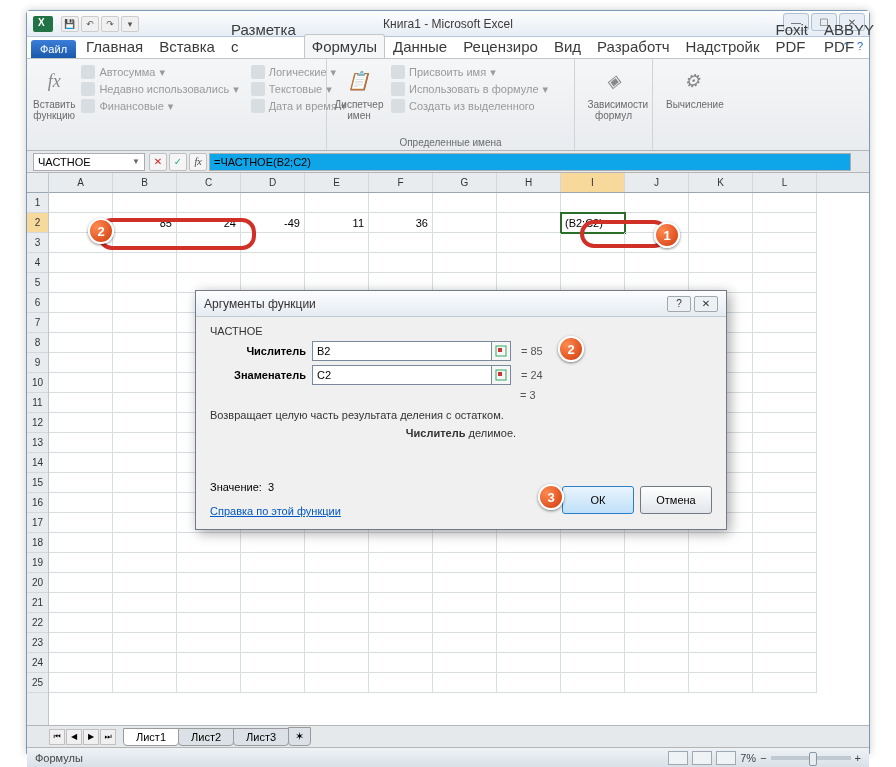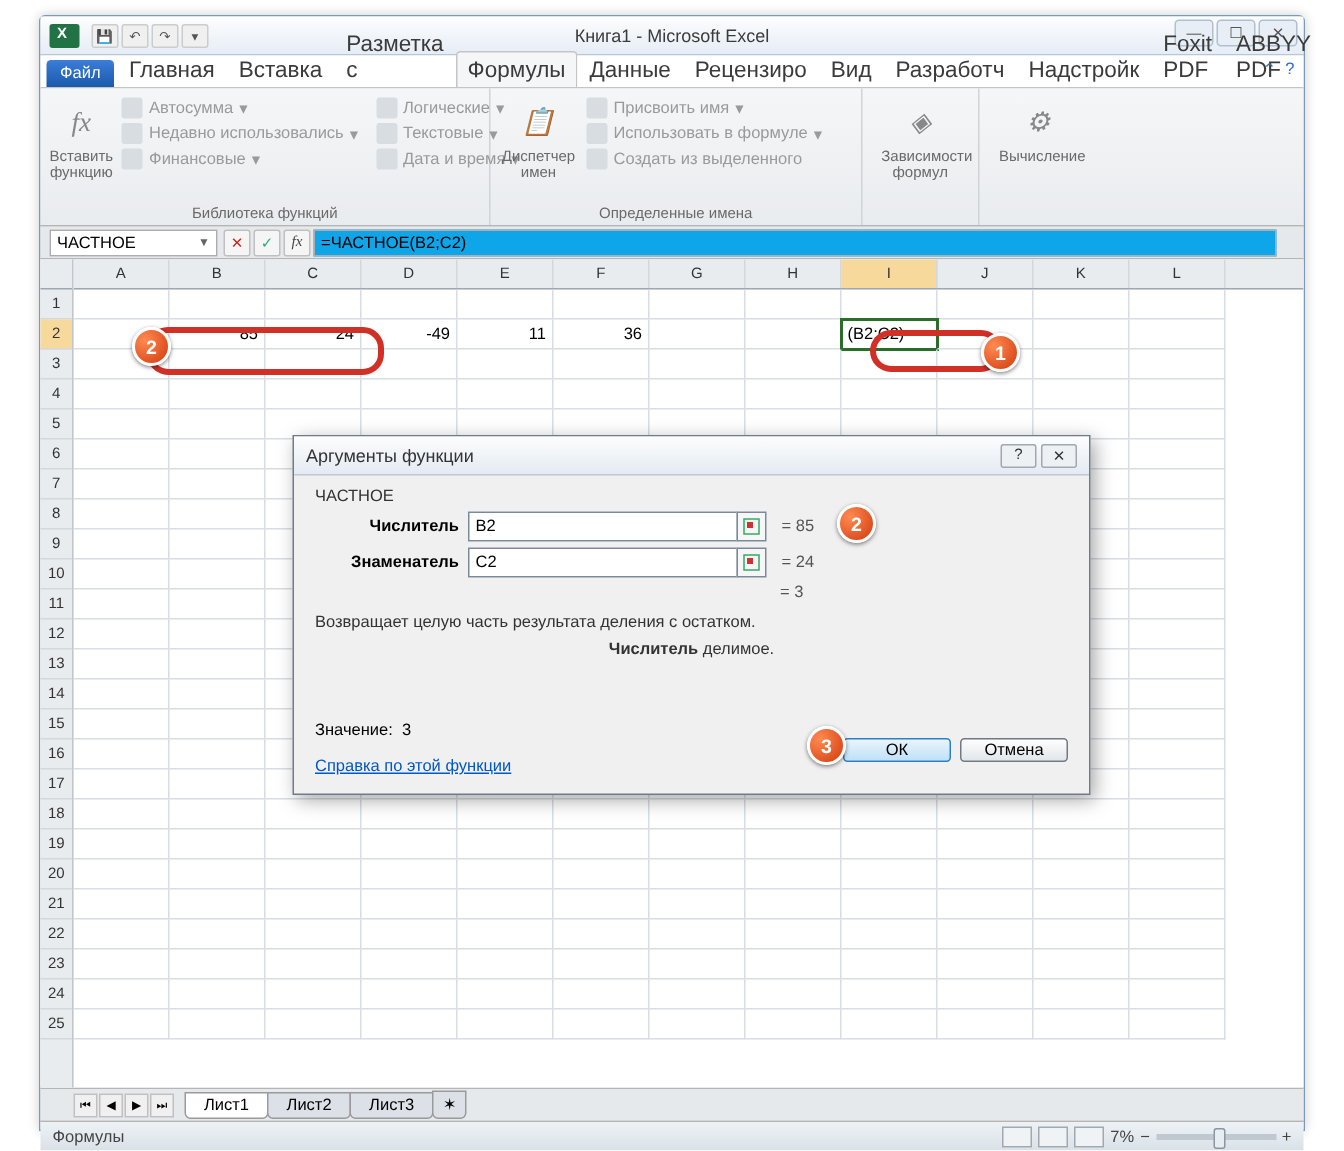--- a/index.html
+++ b/index.html
@@ -86,21 +86,21 @@
 .argrow .apick { width: 20px; height: 20px; border: 1px solid #7a8a9a; background: #f6f6f6; margin-left: -1px; display: flex; align-items: center; justify-content: center; }
 .argrow .apick svg { width: 12px; height: 12px; }
 .argrow .aval { margin-left: 10px; color: #555; }
 .dlg-desc { margin-top: 8px; color: #333; }
 .dlg-desc2 { margin-top: 6px; text-align: center; }
 .dlg-desc2 b { font-weight: bold; }
 .dlg-foot { position: absolute; bottom: 10px; left: 14px; right: 14px; display: flex; align-items: center; justify-content: space-between; }
 .dlg-foot .val { font-size: 11px; }
 .dlg-foot .link { color: #0058c6; text-decoration: underline; font-size: 11px; }
 .dlg-btns { display: flex; gap: 6px; }
-.dlg-btn { width: 72px; height: 16px; border: 1px solid #707a85; background: linear-gradient(#fefefe, #e2e6ea); font-size: 11px; border-radius: 3px; }
+.dlg-btn { width: 72px; height: 28px; border: 1px solid #707a85; background: linear-gradient(#fefefe, #e2e6ea); font-size: 11px; border-radius: 3px; }
 .dlg-btn.ok { background: linear-gradient(#eaf4fd, #bfe0f8); border-color: #2a80c8; }
 
 </style>
 </head>
 <body>
 
 <div class="window">
 
   <div class="titlebar">
     <div class="sys"></div>
@@ -147,21 +147,20 @@
       <div class="stackcol" style="margin-left:6px;">
         <div class="stackitem"><span class="mi"></span><span>Автосумма</span> ▾</div>
         <div class="stackitem"><span class="mi"></span><span>Недавно использовались</span> ▾</div>
         <div class="stackitem"><span class="mi"></span><span>Финансовые</span> ▾</div>
       </div>
       <div class="stackcol" style="margin-left:12px;">
         <div class="stackitem"><span class="mi"></span><span>Логические</span> ▾</div>
         <div class="stackitem"><span class="mi"></span><span>Текстовые</span> ▾</div>
         <div class="stackitem"><span class="mi"></span><span>Дата и время</span> ▾</div>
       </div>
-      <div class="lbl">Библиотека функций</div>
     </div>
     <div class="rgrp" style="width:248px;">
       <div class="big-btn">
         <div class="ico">📋</div>
         <div style="white-space:pre-line;">Диспетчер
 имен</div>
       </div>
       <div class="stackcol" style="margin-left:6px;">
         <div class="stackitem"><span class="mi"></span><span>Присвоить имя</span> ▾</div>
         <div class="stackitem"><span class="mi"></span><span>Использовать в формуле</span> ▾</div>

